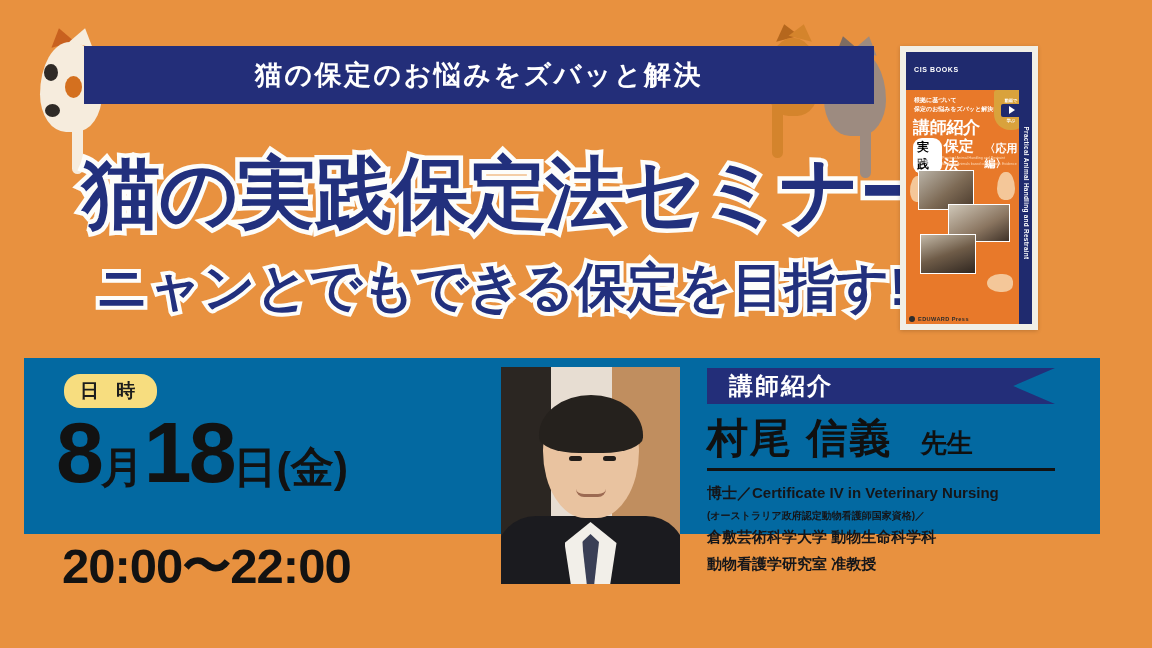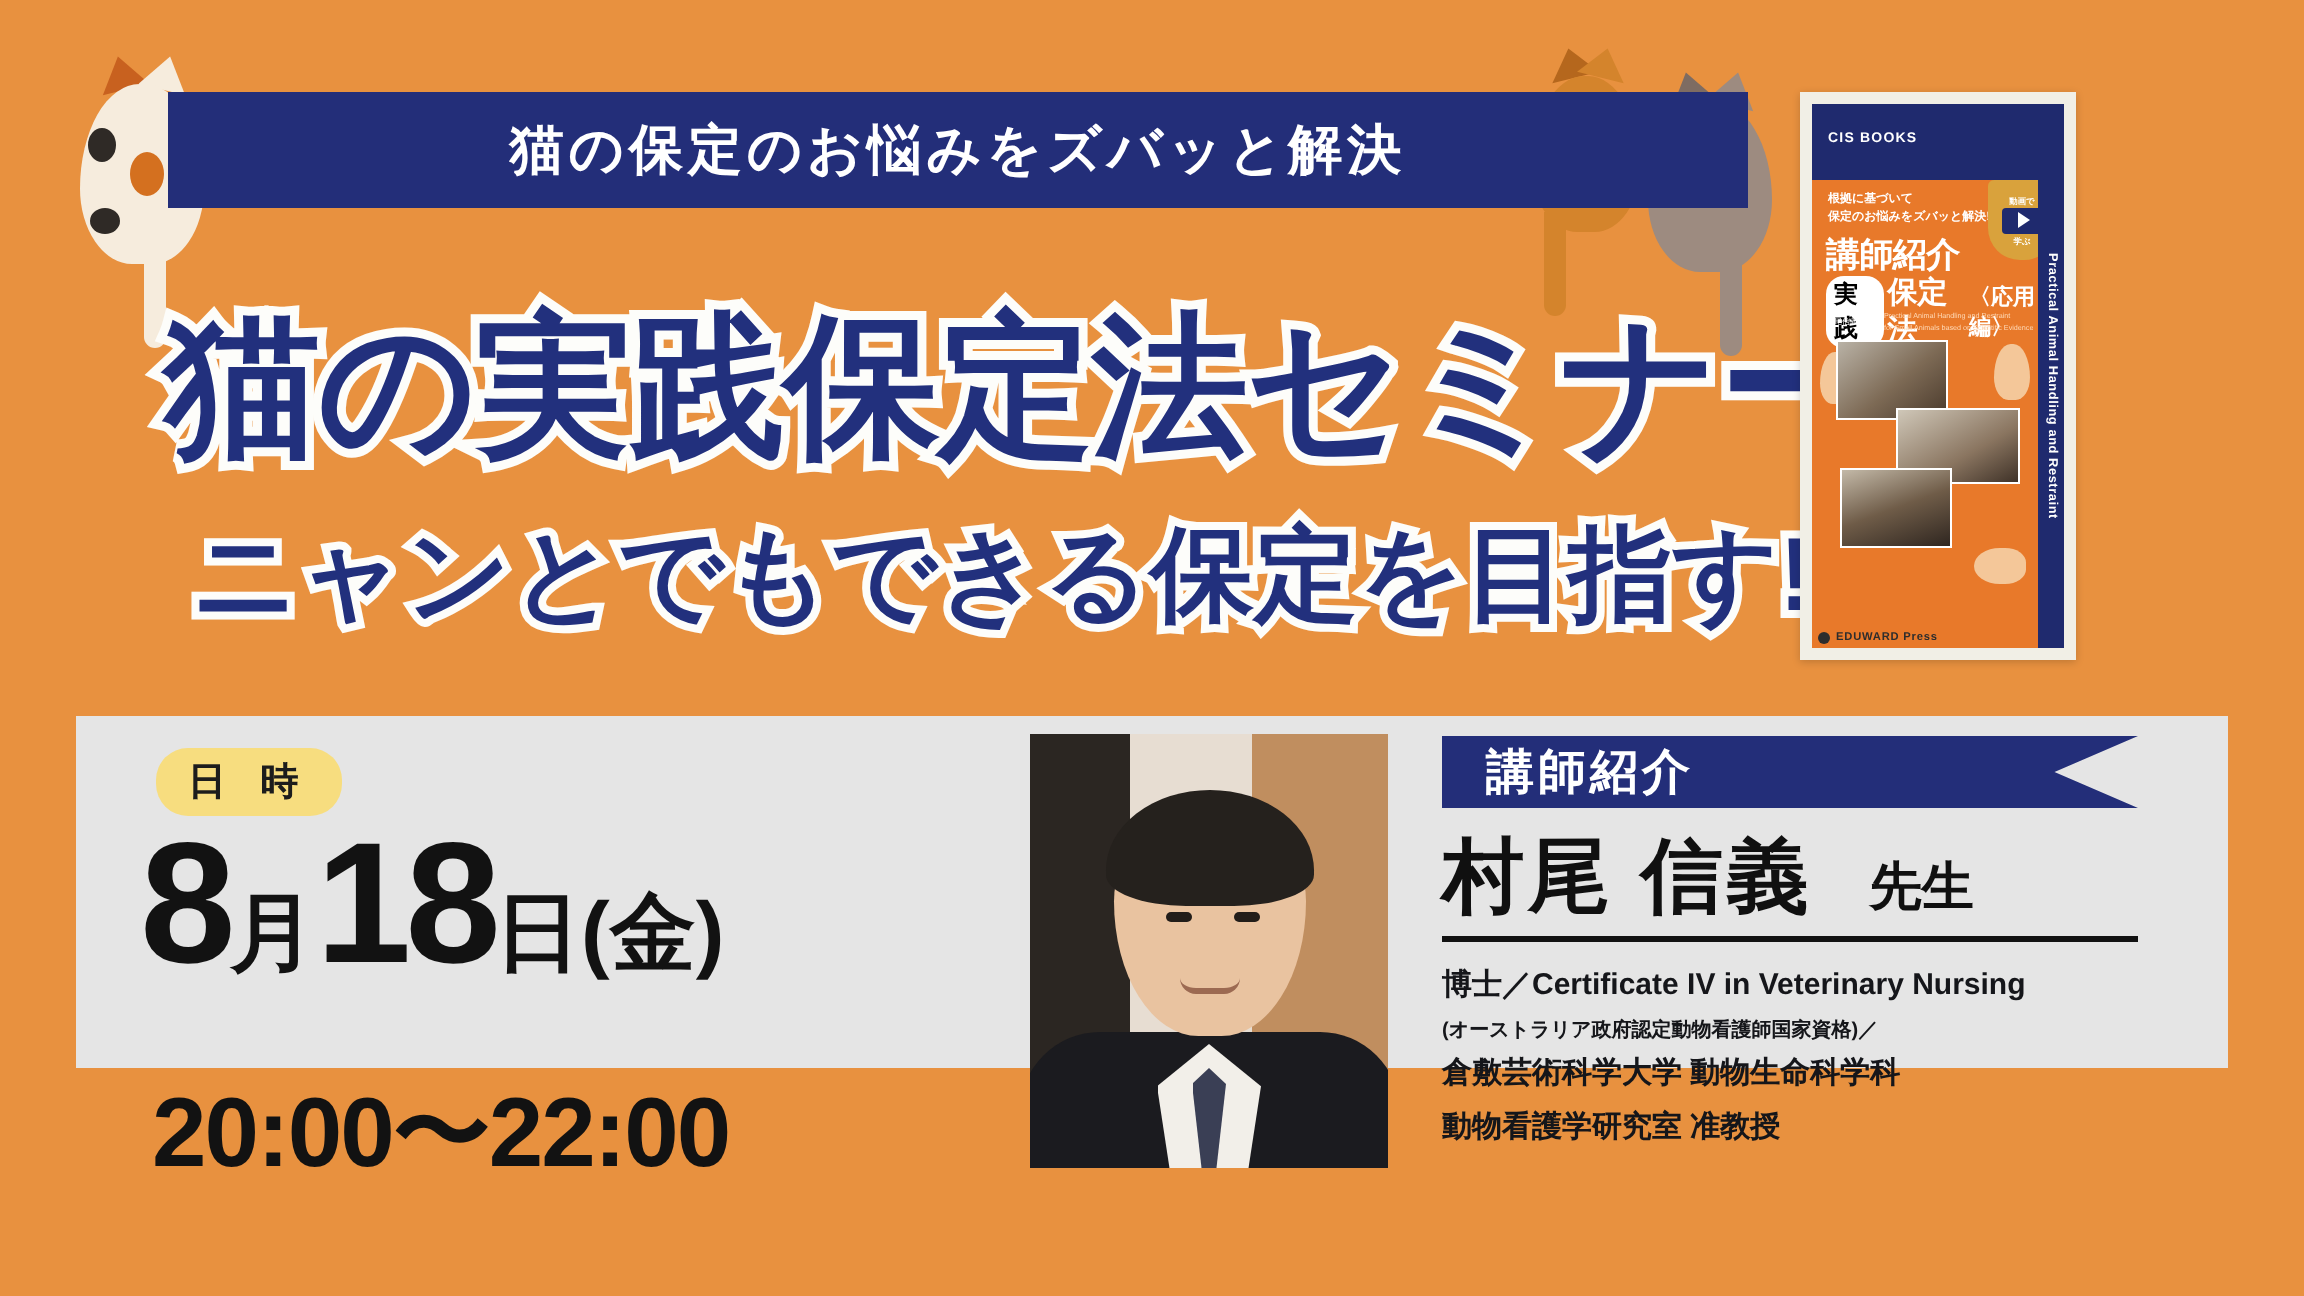--- a/index.html
+++ b/index.html
@@ -101,22 +101,22 @@
   #book .cg1 { left:4px; top:6px; width:16px; height:26px; border-radius:46% 46% 40% 40%/60% 60% 40% 40%; }
   #book .cg2 { right:4px; top:2px; width:18px; height:28px; border-radius:46% 46% 40% 40%/60% 60% 40% 40%; }
   #book .cg3 { right:6px; bottom:6px; width:26px; height:18px; border-radius:50% 40% 40% 50%; }
   #book .pub { position:absolute; left:9px; bottom:8px; color:#2d2d2d;
                font-size:5.6px; font-weight:bold; letter-spacing:.4px;
                display:flex; align-items:center; gap:3px; }
   #book .pub .mk { width:6px; height:6px; background:#2d2d2d; border-radius:50%; }
 
   
   #panel {
-    position:absolute; left:38px; top:358px; width:1076px; height:176px;
-    background:#e5e5e5; z-index:4;
+    position:absolute; left:24px; top:358px; width:1076px; height:176px;
+    background:#0369a1; z-index:4;
   }
 
   
   #datepill {
     position:absolute; left:40px; top:16px;
     background:#f7dd7f; border-radius:16px; padding:4px 16px;
     color:#1c1c1c; font-size:19px; font-weight:bold; letter-spacing:6px;
   }
   #dateline {
     position:absolute; left:32px; top:54px; display:flex; align-items:baseline;

